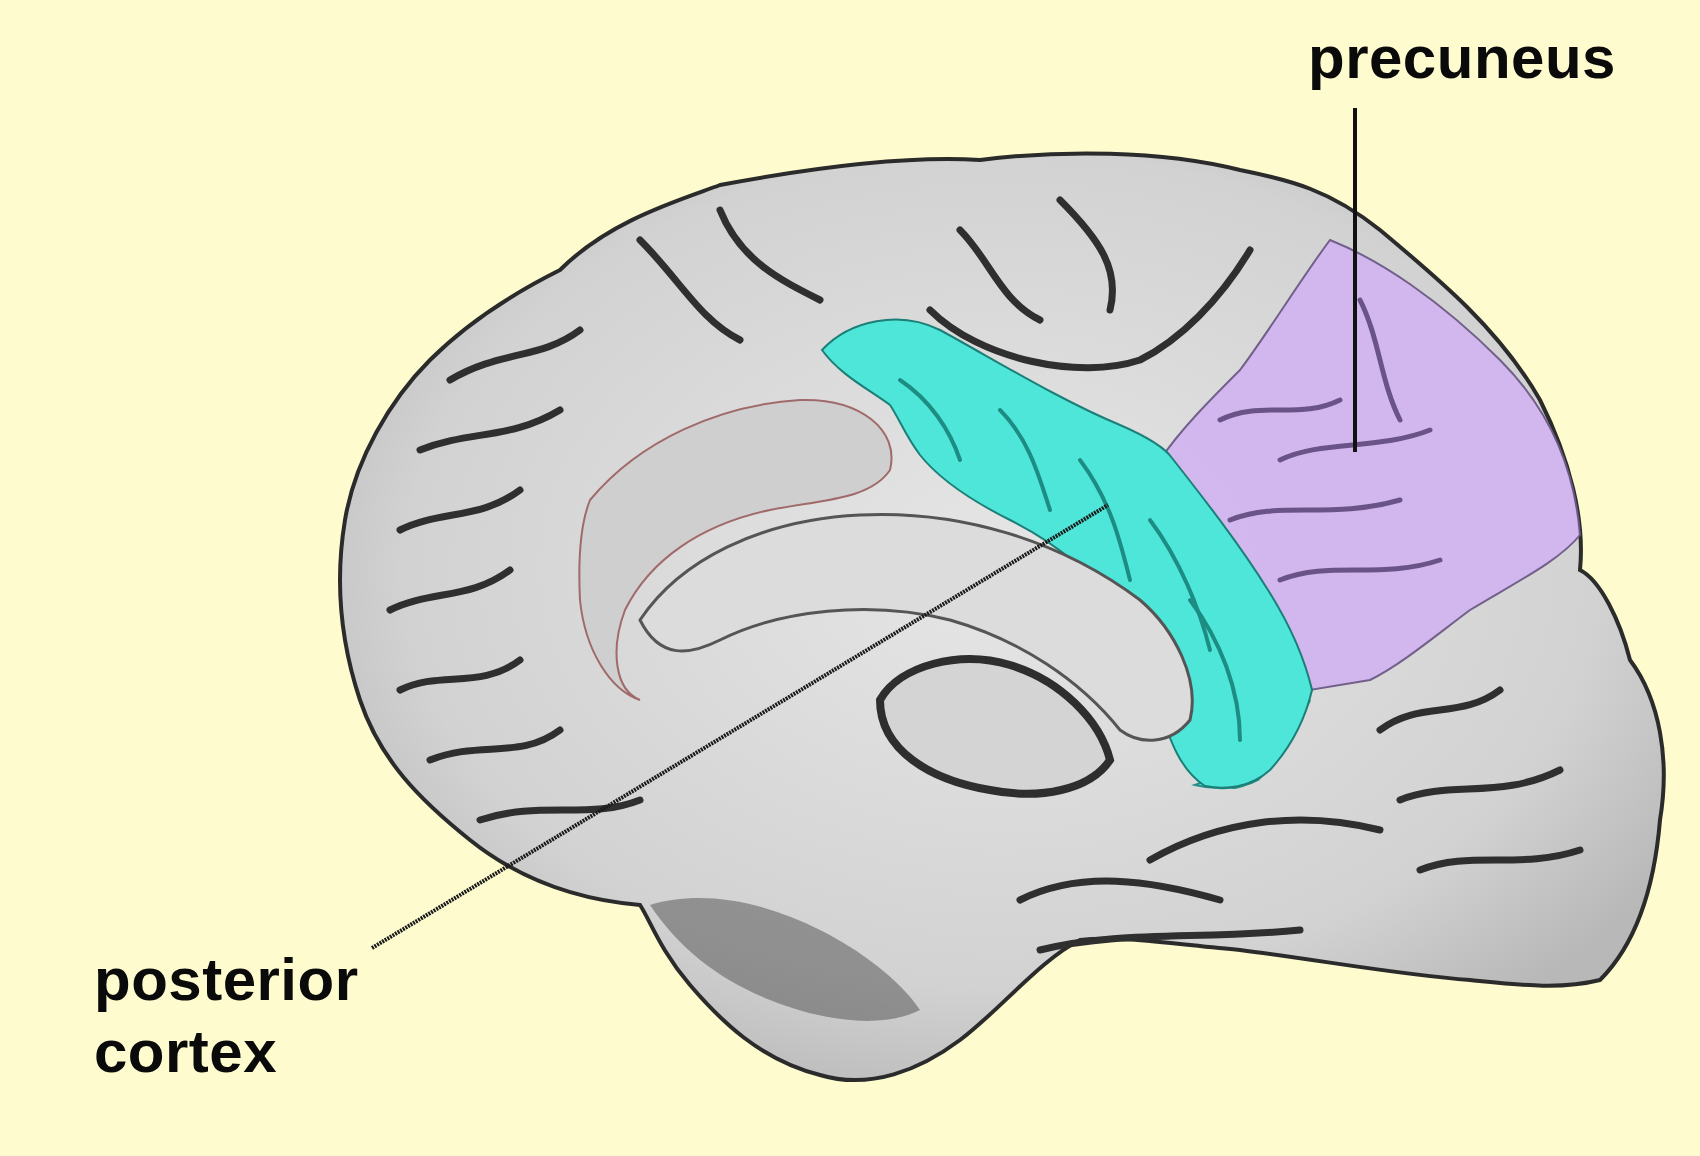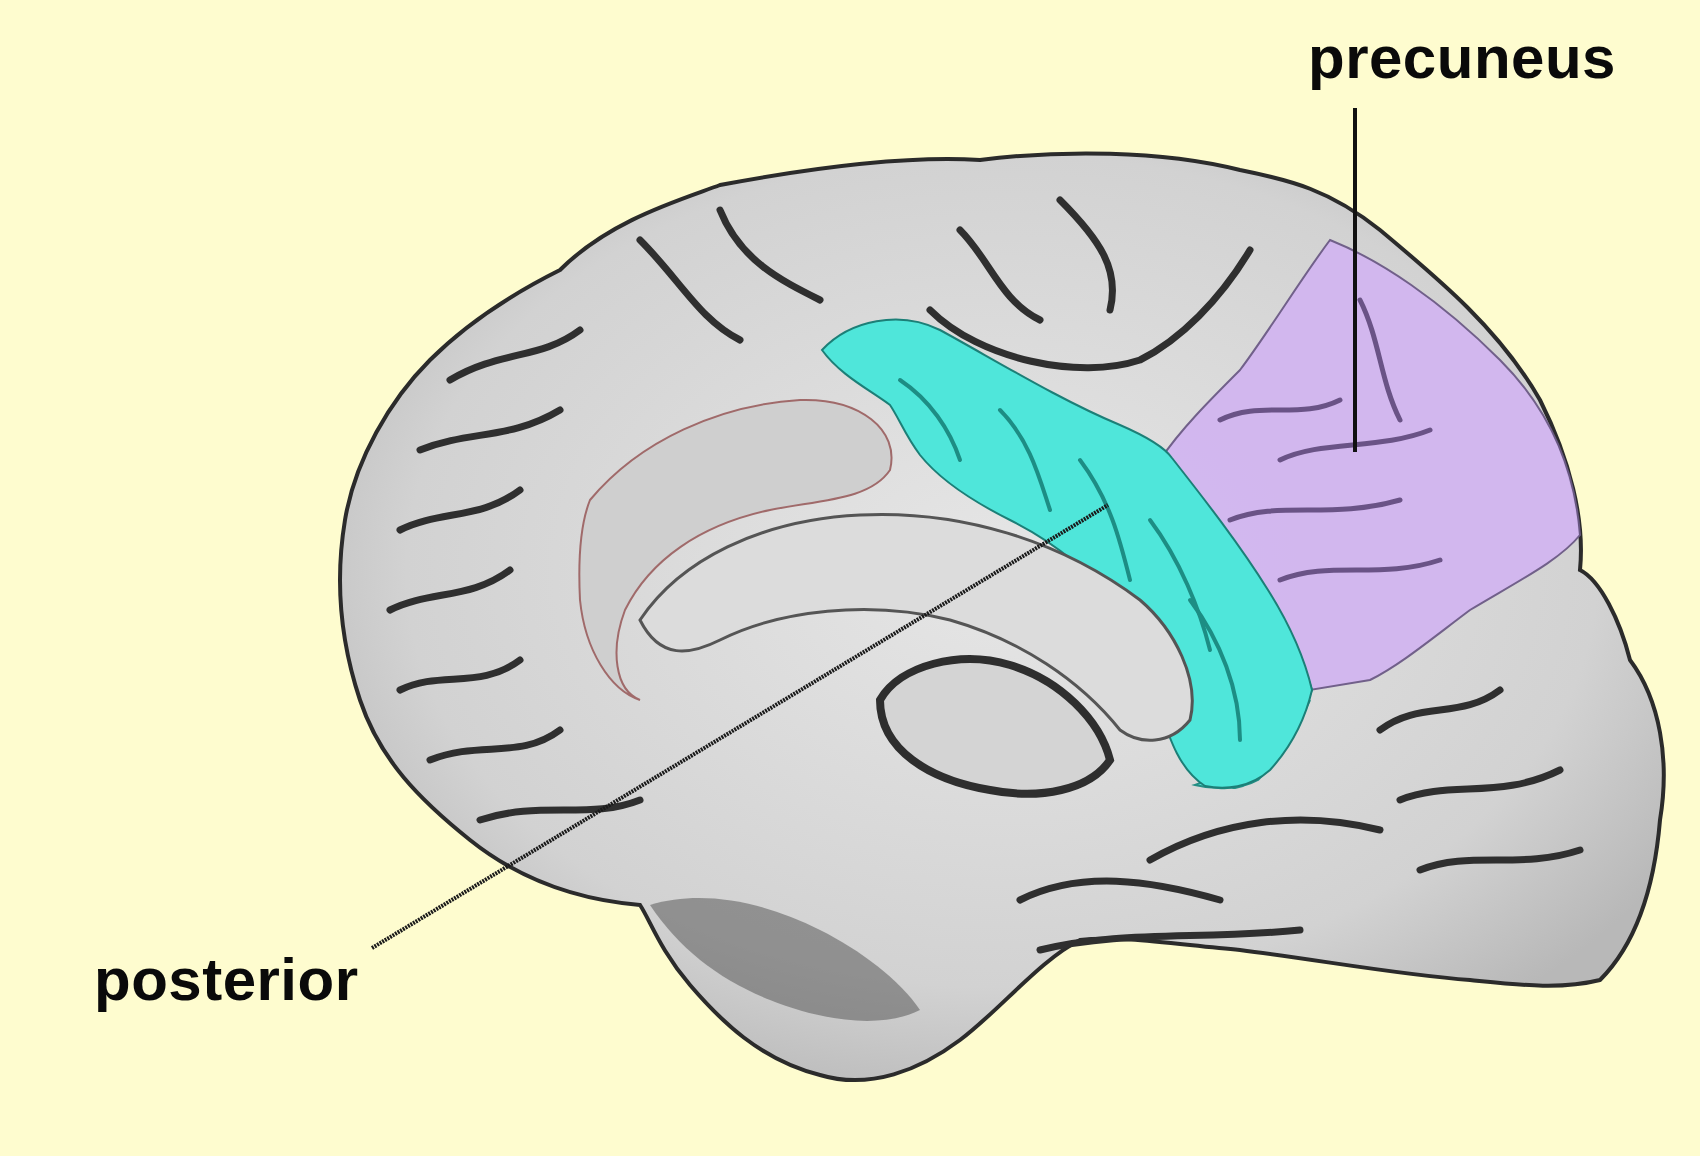--- a/index.html
+++ b/index.html
@@ -181,14 +181,15 @@
       <path d="M 1190 600 C 1220 640, 1240 690, 1240 740"></path>
     </g>
 
     <line x1="1355" y1="108" x2="1355" y2="452" stroke="#111" stroke-width="4"></line>
     <line x1="372" y1="948" x2="1108" y2="505" stroke="#1a1a1a" stroke-width="4" stroke-dasharray="2 1"></line>
   </svg>
 
   <div class="label label-precuneus">precuneus</div>
   <div class="label label-posterior">
     <span>posterior</span>
+    <span>cortex</span>
   </div>
 </div>
 
 </body></html>

